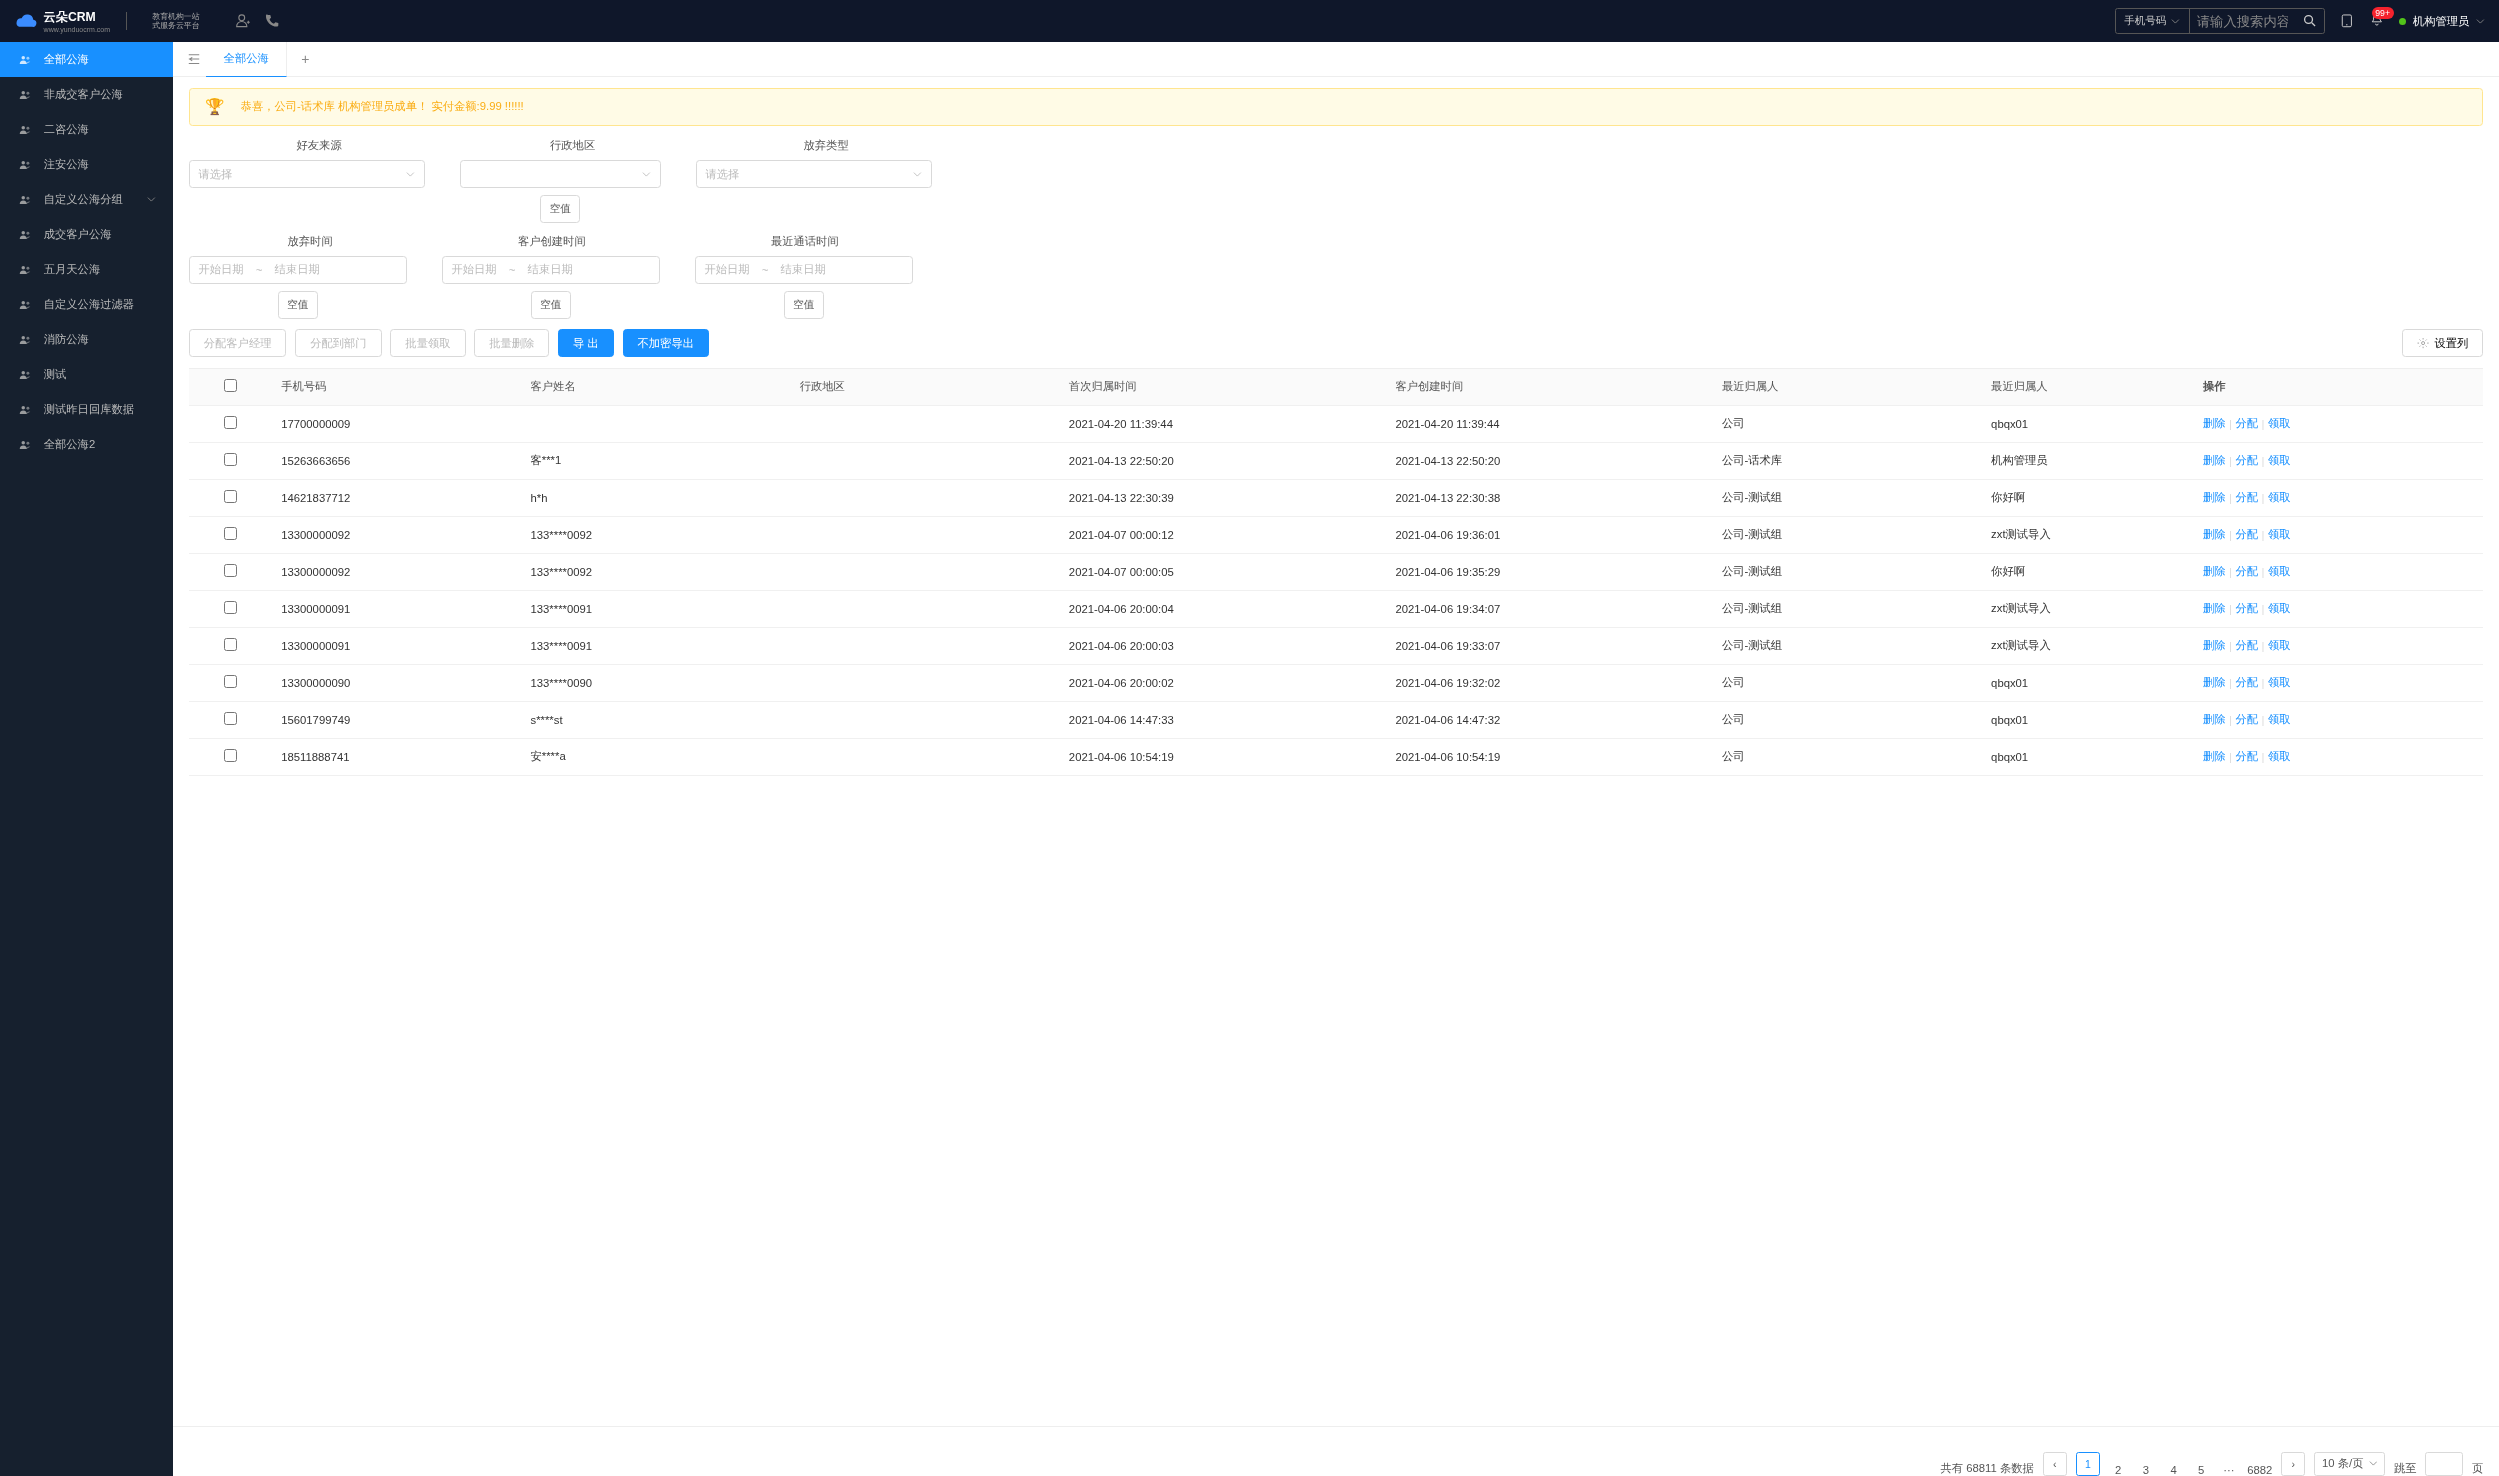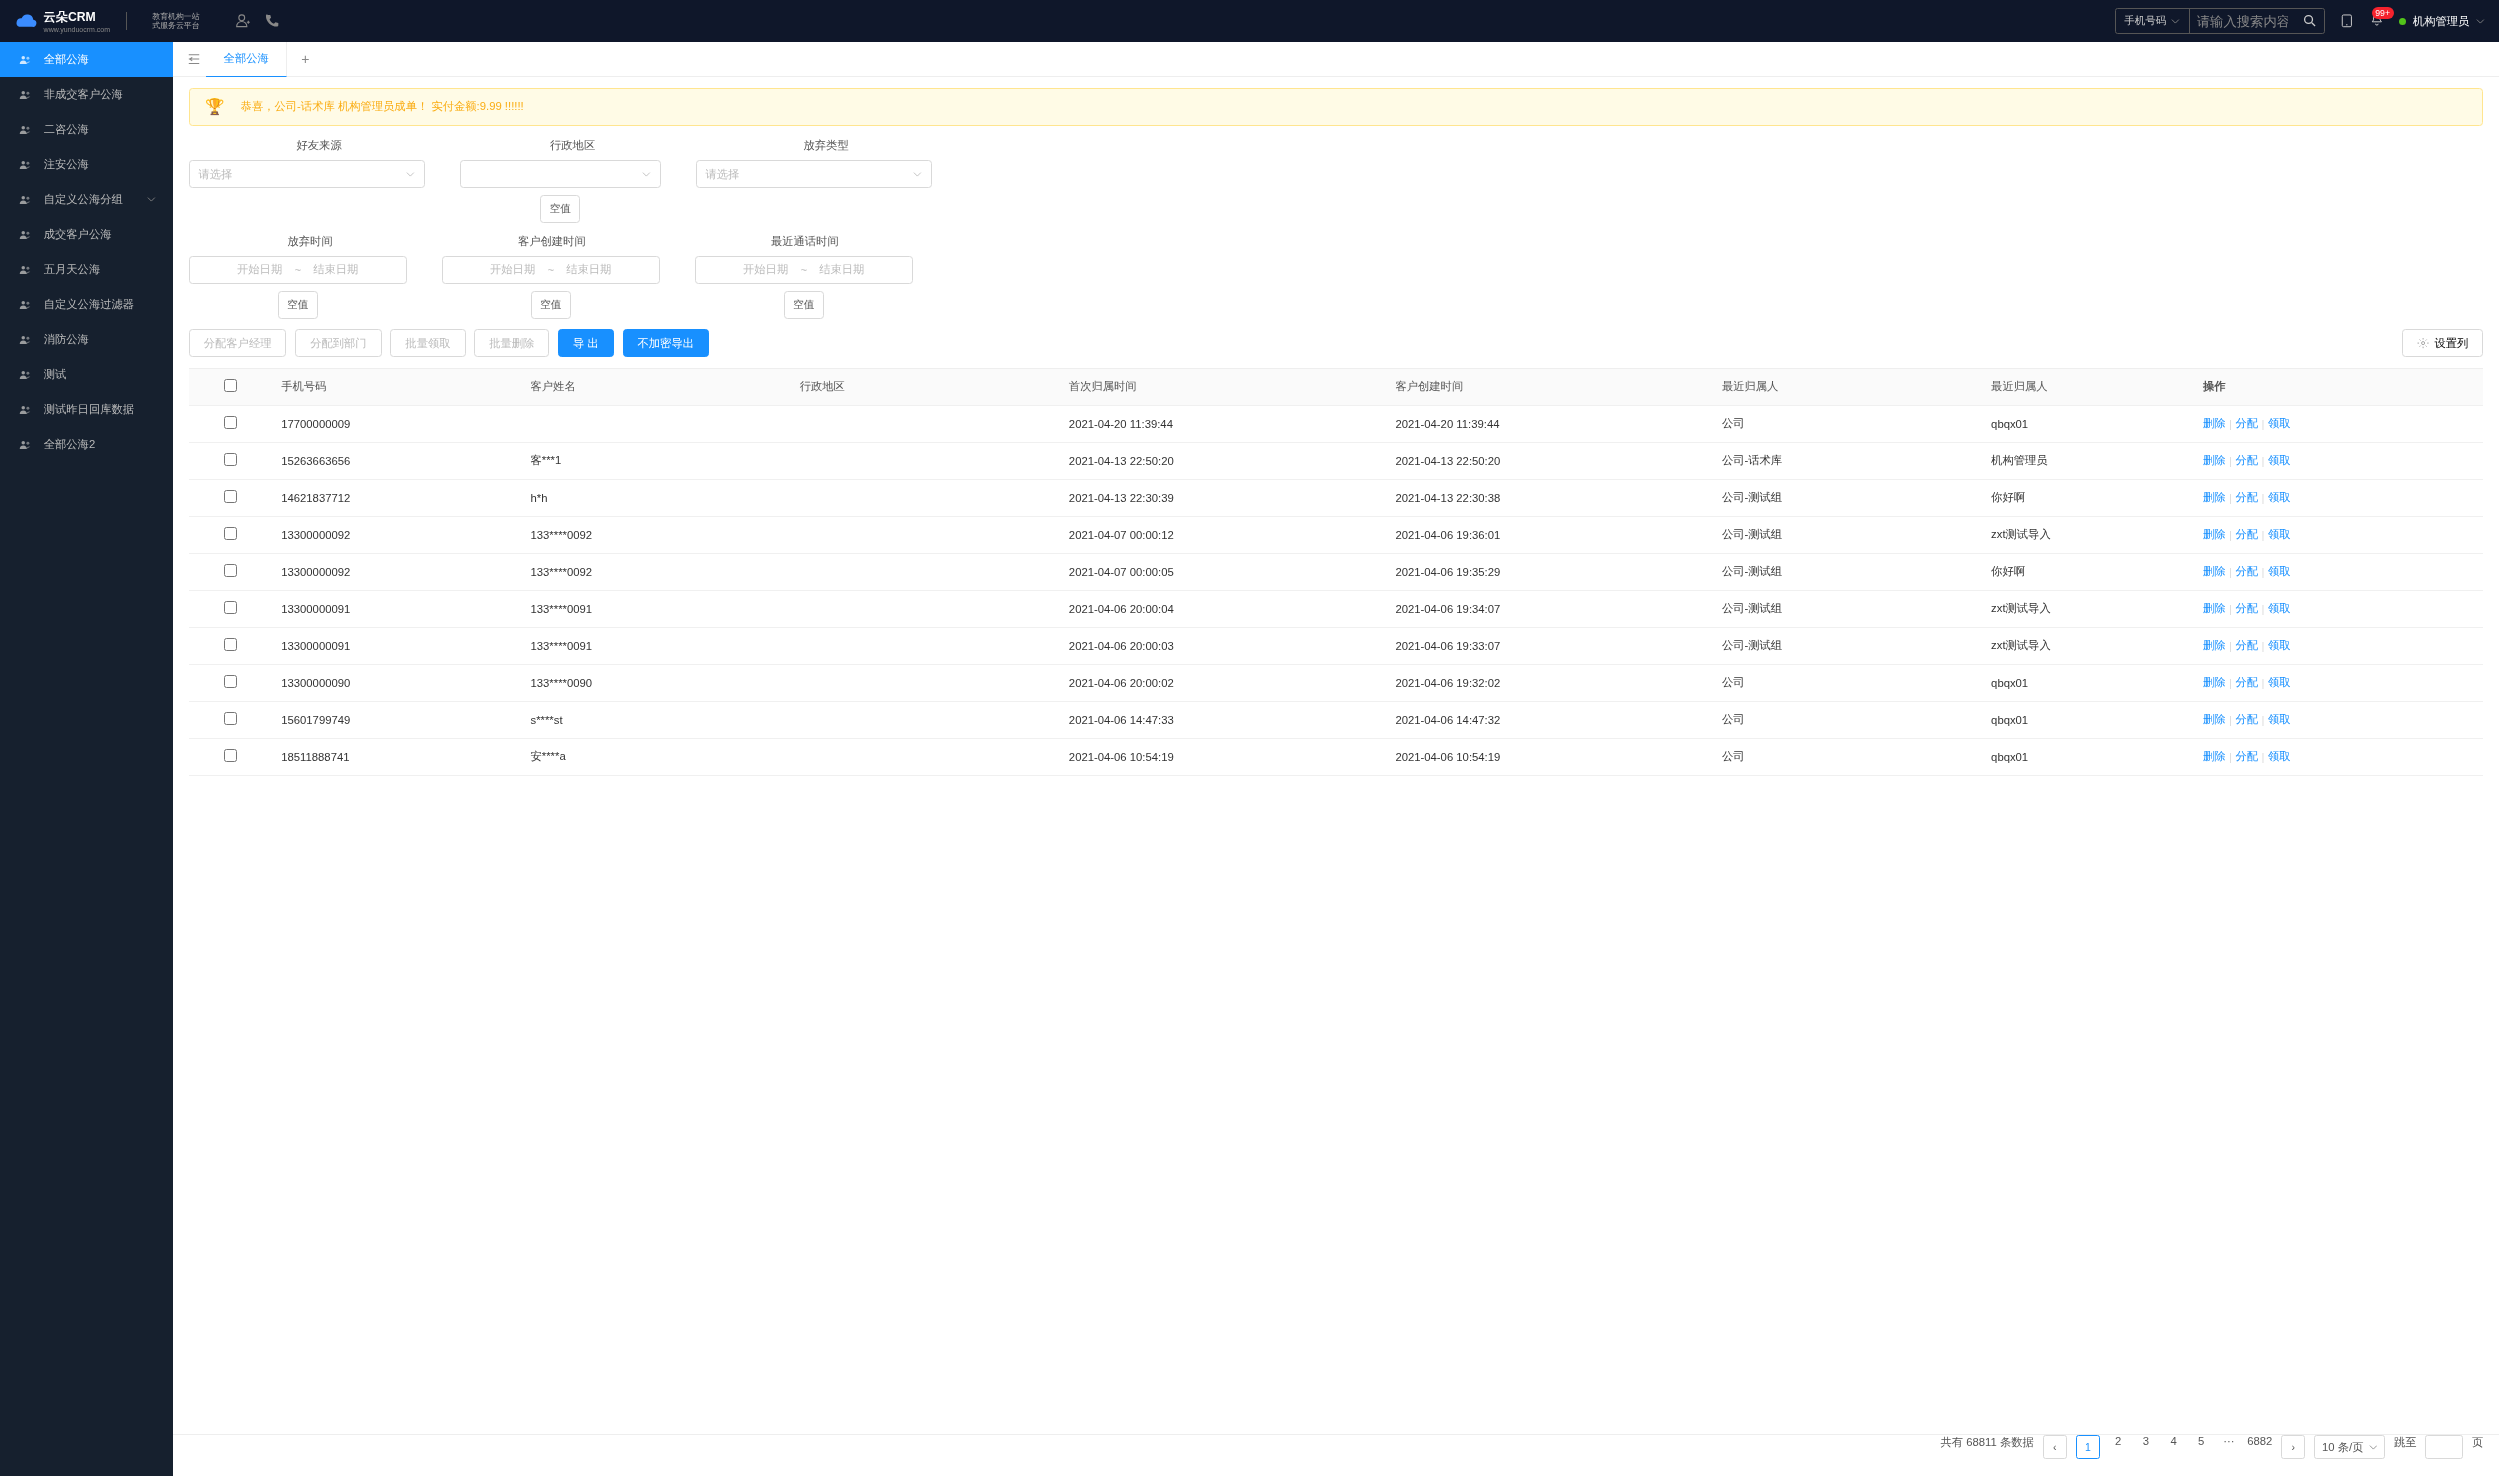--- a/index.html
+++ b/index.html
@@ -51,21 +51,21 @@
 .content { flex: 1; padding: 10.5px 15.7px; overflow-y: auto; display: flex; flex-direction: column; }
 
 .banner { border: 0.9px solid #ffe58f; background: #fffbe6; border-radius: 3.5px; padding: 8.7px 15.7px; display: flex; align-items: center; gap: 15.7px; margin-bottom: 12.2px; flex-shrink: 0; }
 .banner-icon { color: #faad14; font-size: 15.7px; }
 .banner-text { color: #faad14; font-size: 11.3px; }
 
 .filters { display: flex; flex-wrap: wrap; gap: 15.7px 35px; margin-bottom: 10.5px; flex-shrink: 0; }
 .filter { display: flex; align-items: center; gap: 7px; flex-direction: column; }
 .flabel { width: 70px; text-align: right; color: #555; font-size: 11.3px; }
 .fselect { border: 0.9px solid #d9d9d9; border-radius: 3.5px; height: 28px; width: 236px; padding: 0 8.7px; display: flex; align-items: center; justify-content: space-between; color: #bbb; cursor: pointer; }
-.fdate { border: 0.9px solid #d9d9d9; border-radius: 3.5px; height: 28px; width: 218px; padding: 0 8.7px; display: flex; align-items: center; justify-content: center; gap: 12.2px; color: #bbb; cursor: pointer; }
+.fdate { border: 0.9px solid #d9d9d9; border-radius: 3.5px; height: 28px; width: 218px; padding: 0 8.7px; display: flex; align-items: center; justify-content: flex-start; gap: 12.2px; color: #bbb; cursor: pointer; }
 .fnull { border: 0.9px solid #d9d9d9; border-radius: 3.5px; height: 28px; padding: 0 8.7px; display: flex; align-items: center; cursor: pointer; color: #555; font-size: 10.5px; }
 
 .filter-actions { display: flex; justify-content: flex-end; align-items: center; gap: 10.5px; margin-bottom: 12.2px; flex-shrink: 0; }
 .link-btn { color: #1890ff; cursor: pointer; display: flex; align-items: center; gap: 3.5px; font-size: 11.3px; }
 .btn { height: 28px; padding: 0 14px; border: 0.9px solid #d9d9d9; border-radius: 3.5px; background: #fff; cursor: pointer; display: inline-flex; align-items: center; gap: 5.2px; font-size: 11.3px; }
 .btn.primary { background: #1890ff; border-color: #1890ff; color: #fff; }
 .btn.disabled { color: #bbb; cursor: not-allowed; }
 .icon-btn { width: 28px; justify-content: center; padding: 0; }
 
 .action-bar { display: flex; gap: 8.7px; margin-bottom: 10.5px; flex-shrink: 0; }
@@ -78,21 +78,21 @@
 th { background: #fafafa; color: #555; font-weight: 500; position: sticky; top: 0; }
 .col-chk { width: 38px; text-align: center; }
 .col-op { width: 131px; position: sticky; right: 0; background: #fff; box-shadow: -1.7px 0 3.5px rgba(0,0,0,0.04); }
 th.col-op { background: #fafafa; font-weight: bold; }
 .op-links { display: flex; gap: 3.5px; align-items: center; }
 .op-link { color: #1890ff; cursor: pointer; }
 .op-sep { color: #ddd; }
 input[type=checkbox] { cursor: pointer; }
 
 
-.pagination { height: 42px; display: flex; align-items: flex-start; justify-content: flex-end; gap: 8.7px; padding: 0 15.7px; border-top: 0.9px solid #eee; flex-shrink: 0; font-size: 11.3px; color: #555; }
+.pagination { height: 50px; display: flex; align-items: flex-end; justify-content: flex-end; gap: 8.7px; padding: 0 15.7px; border-top: 0.9px solid #eee; flex-shrink: 0; font-size: 11.3px; color: #555; }
 .page-btn { min-width: 24.4px; height: 24.4px; border: 0.9px solid #d9d9d9; border-radius: 2.6px; display: flex; align-items: center; justify-content: center; cursor: pointer; font-size: 10.5px; }
 .page-btn.active { border-color: #1890ff; color: #1890ff; }
 .page-num { min-width: 19px; text-align: center; cursor: pointer; }
 .page-select { border: 0.9px solid #d9d9d9; border-radius: 2.6px; height: 24.4px; padding: 0 7px; display: flex; align-items: center; gap: 5.2px; cursor: pointer; }
 .page-input { width: 38px; height: 24.4px; border: 0.9px solid #d9d9d9; border-radius: 2.6px; padding: 0 5.2px; }
 </style>
 </head>
 <body>
 
 <div class="app">

